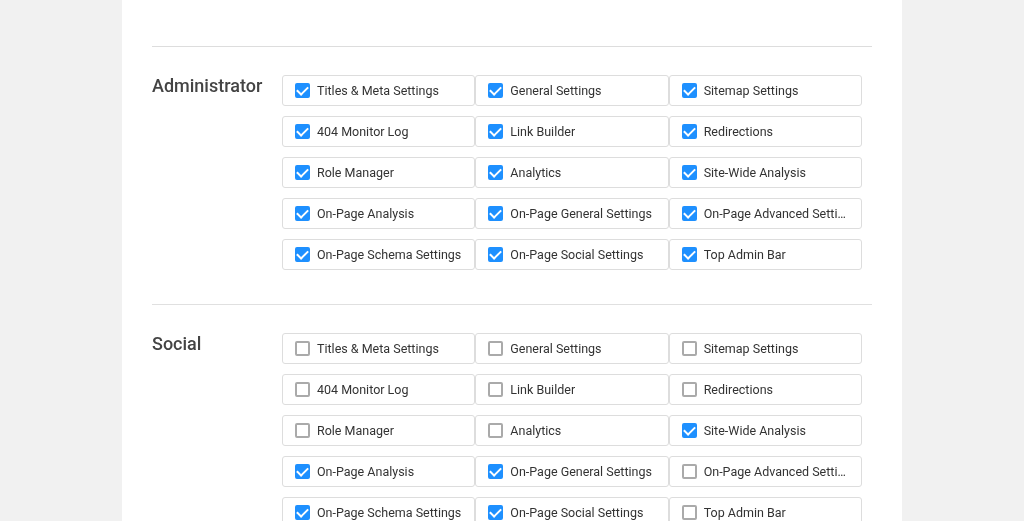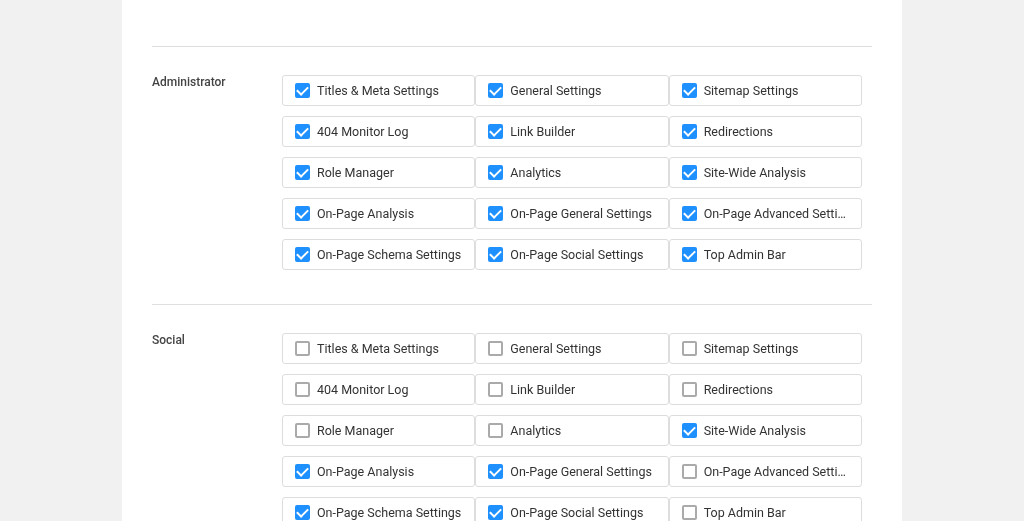--- a/index.html
+++ b/index.html
@@ -34,21 +34,21 @@
     }
     .page-subtitle a {
       color: #0073aa;
       text-decoration: none;
     }
 
     .section {
       margin-top: 28px;
     }
     .section-label {
-      font-size: 12px;
+      font-size: 18px;
       color: #444;
       font-weight: 500;
       margin-bottom: 14px;
       min-width: 130px;
       display: inline-block;
       vertical-align: top;
     }
     .section-content {
       display: inline-block;
       vertical-align: top;

